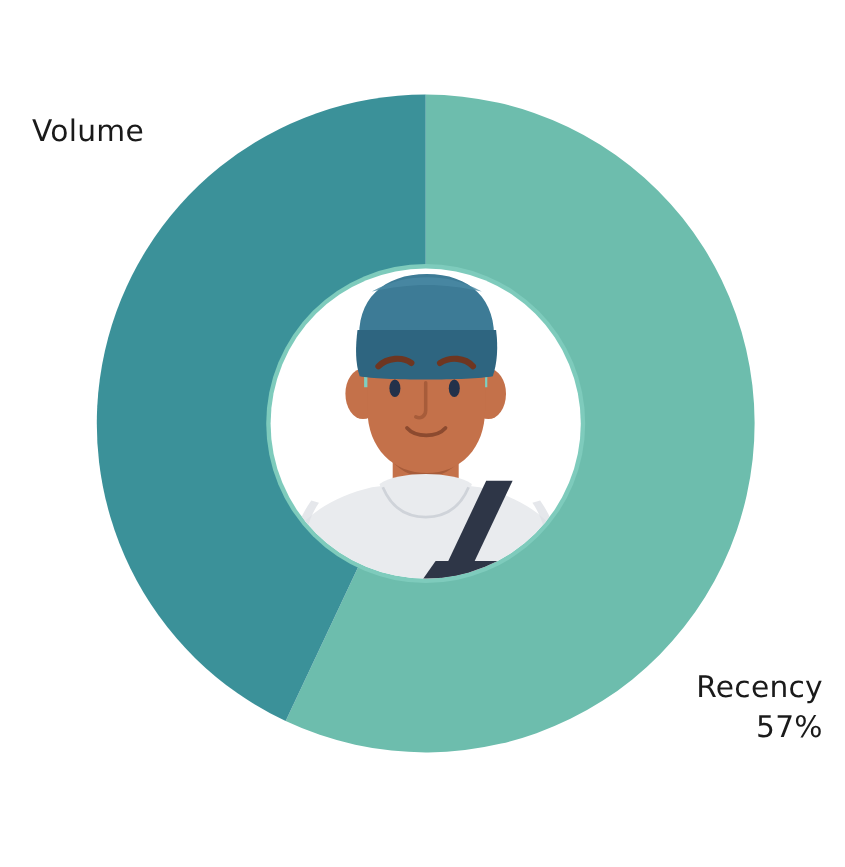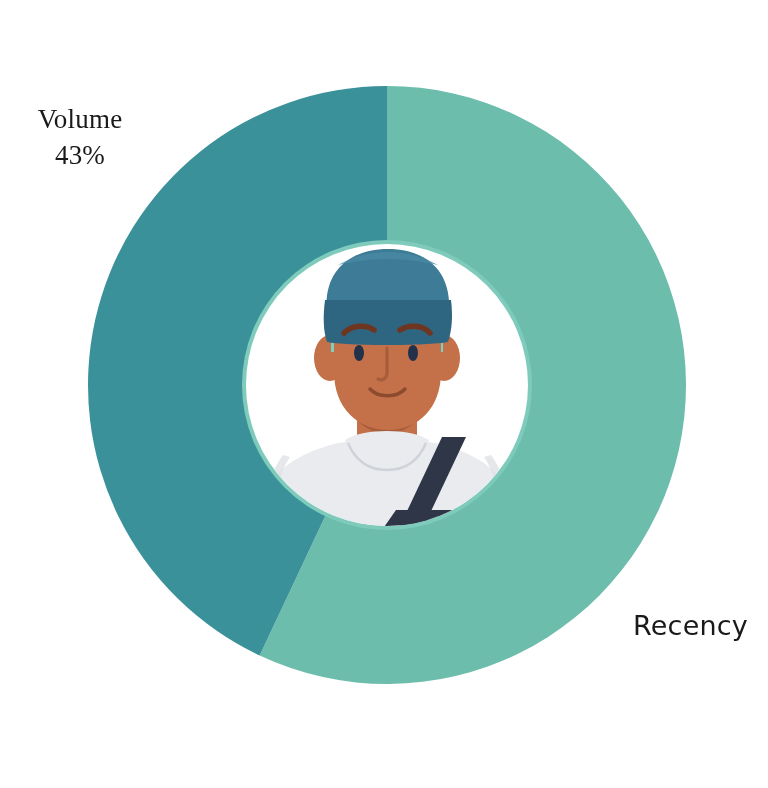--- a/index.html
+++ b/index.html
@@ -32,21 +32,20 @@
     line-height: 1.32;
     letter-spacing: 0.2px;
     white-space: nowrap;
   }
 
   #label-volume {
     left: 18px;
     top: 102px;
     text-align: center;
     width: 124px;
-    font-family: Liberation Serif, serif;
   }
   #label-volume .pct { display: block; }
 
   #label-recency {
     right: 20px;
     top: 608px;
     text-align: right;
     width: 136px;
   }
   #label-recency .pct { display: block; }
@@ -122,18 +121,18 @@
     <ellipse cx="413" cy="353" rx="5" ry="8" fill="#23314a"></ellipse>
 
     <path d="M 387 348 L 387 373 C 387 379 382 381 378 379" fill="none" stroke="#a75c3a" stroke-width="3.2" stroke-linecap="round"></path>
 
     <path d="M 370 389 C 378 398 397 398 405 389" fill="none" stroke="#8c4a2f" stroke-width="3.4" stroke-linecap="round"></path>
   </g>
 </svg>
 
 <div class="label-group" id="label-volume">
   <span class="name">Volume</span>
-  <span class="pct">43%</span>
 </div>
 
 <div class="label-group" id="label-recency">
   <span class="name">Recency</span>
+  <span class="pct">57%</span>
 </div>
 
 </body></html>

